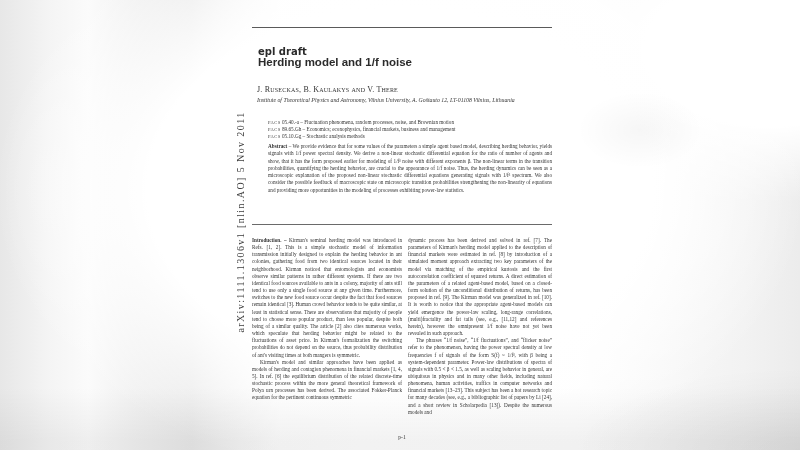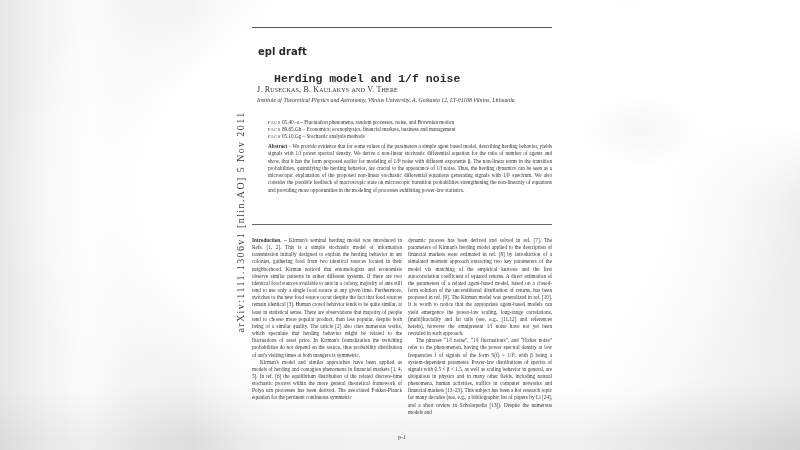--- a/index.html
+++ b/index.html
@@ -21,22 +21,22 @@
   }
   .epl-header {
     position:absolute; left:258px; top:1px;
     font-family:"DejaVu Sans","Liberation Sans",sans-serif;
     font-weight:bold; font-size:10px; color:#2b2b2b;margin-top:45px;
   }
   .rule { position:absolute; left:252px; width:300px; border:none; margin:0; padding:0; background:#5a5a5a; }
   .rule-top { top:27px; height:1px; }
   .rule-mid { top:224px; height:0.8px; background:#6a6a6a; }
   .paper-title {
-    position:absolute; left:258px; top:56px; margin:16px;
-    font-family:Liberation Mono, monospace;
+    position:absolute; left:258px; top:56px; margin:0;
+    font-family:Liberation Sans, sans-serif;
     font-weight:bold; font-size:11.5px; color:#2b2b2b;
   }
   .authors {
     position:absolute; left:257px; top:85px;
     font-variant:small-caps; font-size:8px; letter-spacing:0.2px; color:#333;
   }
   .institute {
     position:absolute; left:257px; top:97px; width:300px;
     font-style:italic; font-size:5.8px; color:#333; white-space:nowrap;
   }

